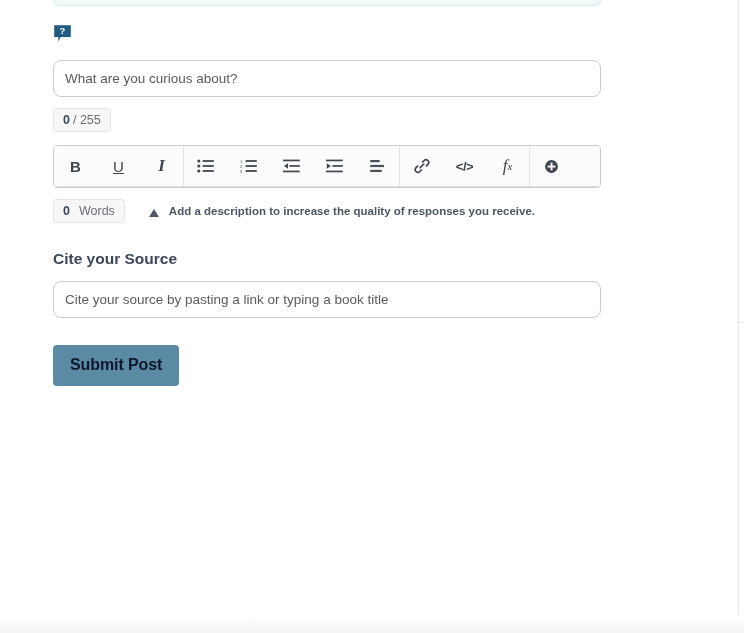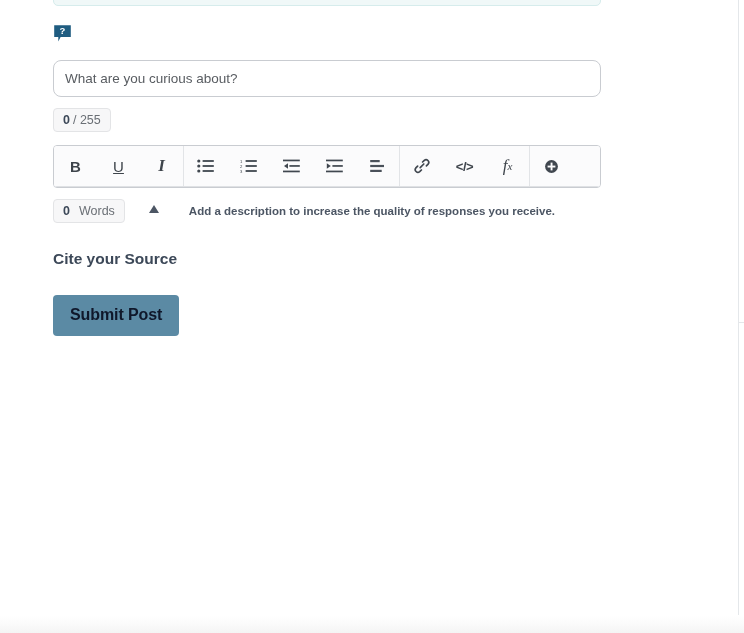--- a/index.html
+++ b/index.html
@@ -187,28 +187,27 @@
   }
 
   
   .words-row {
     display: flex;
     align-items: center;
     margin-top: 0px;
   }
   .hint {
     display: flex;
-    align-items: flex-start;
+    align-items: flex-end;
     margin-left: 24px;
     margin-top: 11px;
     font-size: 11.5px;
     font-weight: bold;
     color: #4c5664;
     white-space: nowrap;
-    gap: 20px;
   }
   .hint .tri {
     display: inline-block;
     width: 0; height: 0;
     border-left: 5px solid transparent;
     border-right: 5px solid transparent;
     border-bottom: 8px solid #4c5664;
     margin-right: 10px;
     position: relative;
     top: 0px;
@@ -356,18 +355,19 @@
     </div>
     <div class="hint">
       <span class="tri"></span>
       <span>Add a description to increase the quality of responses you receive.</span>
     </div>
   </div>
 
   
   <div class="sec-head">Cite your Source</div>
 
+  <input class="text-input" type="text" value="" placeholder="Cite your source by pasting a link or typing a book title" style="">
 
   <button class="submit-btn">Submit Post</button>
 
 </div>
 
 <div class="bottom-band"></div>
 
 </body></html>

